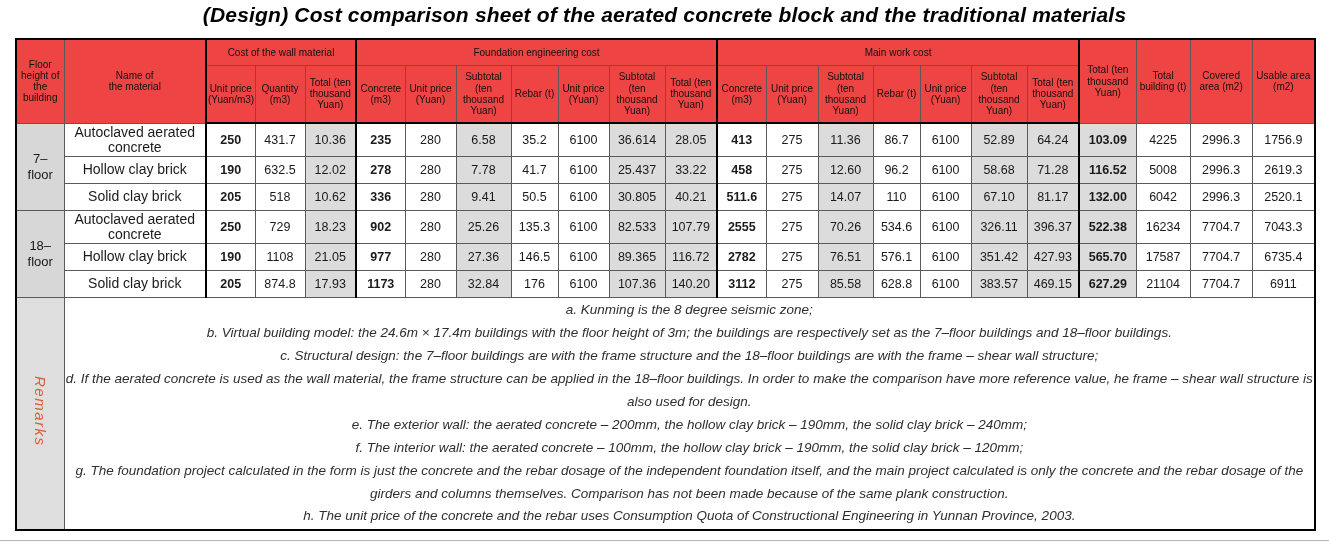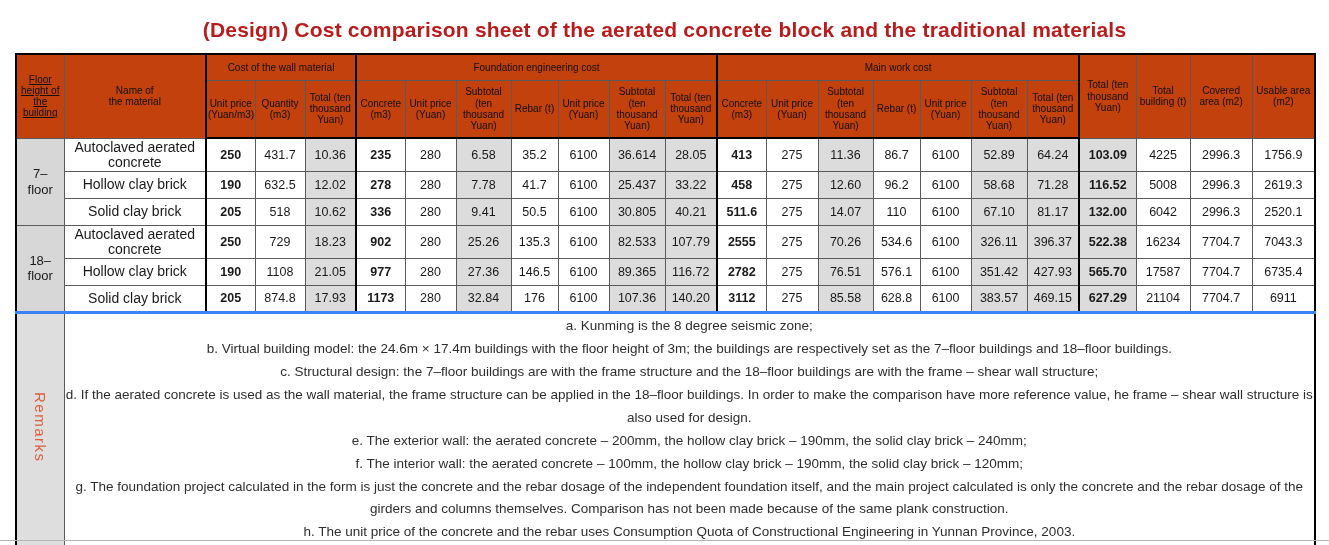--- a/index.html
+++ b/index.html
@@ -7,25 +7,26 @@
     margin: 0; padding: 0;
     width: 1329px; height: 545px;
     background: #ffffff;
     font-family: "Liberation Sans", sans-serif;
     color: #1a1a1a;
   }
   .page { position: relative; width: 1329px; height: 545px; overflow: hidden; }
 
   .title {
     text-align: center;
-    color: #b91c1c;
+    color: #000000;
     font-size: 21px;
     font-weight: bold;
-    padding-top: 18px;
+    padding-top: 3px;
     letter-spacing: 0.2px;
+    font-style: italic;
   }
 
   table.cost {
     border-collapse: collapse;
     table-layout: fixed;
     width: 1300px;
     margin: 11px 0 0 15px;
     border: 2px solid #000;
   }
   table.cost th, table.cost td {
@@ -33,49 +34,49 @@
     text-align: center;
     vertical-align: middle;
     padding: 1px 1px;
     overflow: hidden;
   }
 
   
   tr.hrow1 { height: 26px; }
   tr.hrow2 { height: 58px; }
   table.cost th {
-    background: #c2410c;
+    background: #ef4444;
     font-weight: normal;
     font-size: 10px;
     line-height: 1.12;
     color: #111;
   }
   th.group { font-size: 13px; font-weight: bold; }
-  th.floor-h { font-size: 10.5px; text-align: left; padding-left: 4px; line-height: 1.2; text-decoration: underline; }
+  th.floor-h { font-size: 10.5px; text-align: left; padding-left: 4px; line-height: 1.2; }
   th.name-h { font-size: 13px; font-weight: bold; line-height: 1.25; margin-top: 12px; }
   th.tot-big { font-size: 11px; }
   tr.hrow2 th { border-bottom: 2px solid #000; }
   th.rowspan2 { border-bottom: 2px solid #000; }
 
   
   tr.data { height: 27px; }
   td.v { font-size: 12.5px; background: #ffffff; }
   td.sh { background: #dcdcdc; }
   td.name {
     font-size: 14px; line-height: 1.08; background: #ffffff;
   }
   td.floor-cell {
     background: #d7d7d7; font-size: 13px; line-height: 1.2;
   }
   .pre { white-space: pre-line; }
   .gl { border-left: 2px solid #000 !important; font-weight: bold; }
 
   
   tr.remarks-row { height: 233px; }
-  tr.remarks-row td { border-top: 3px solid #3b82f6; }
+  tr.remarks-row td { border-top: 1px solid #3b82f6; font-style: italic; }
   td.remarks-label { background: #dedede; }
   .vtext {
     writing-mode: vertical-rl;
     color: #d9603c;
     font-size: 15px;
     letter-spacing: 1.5px;
     display: inline-block;
   }
   td.remarks-body {
     text-align: left;

